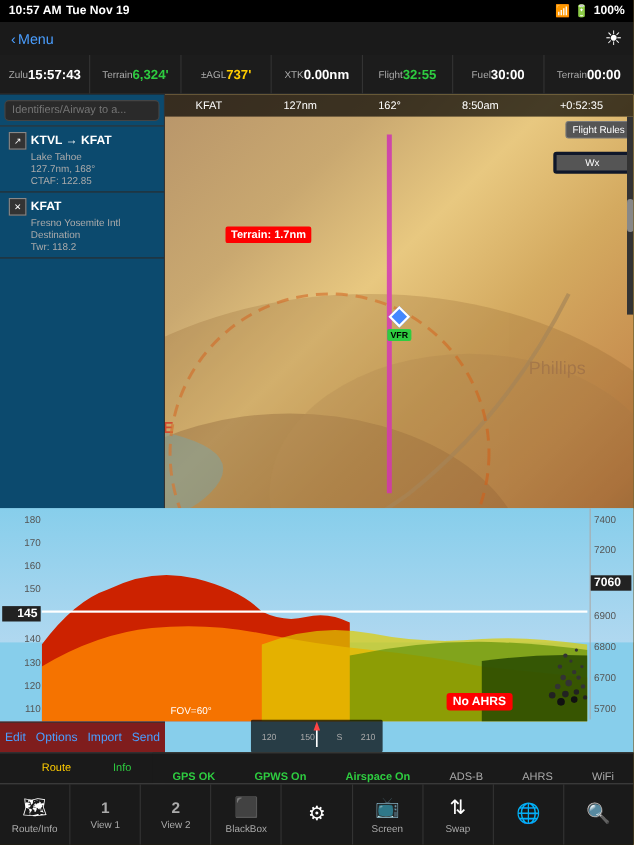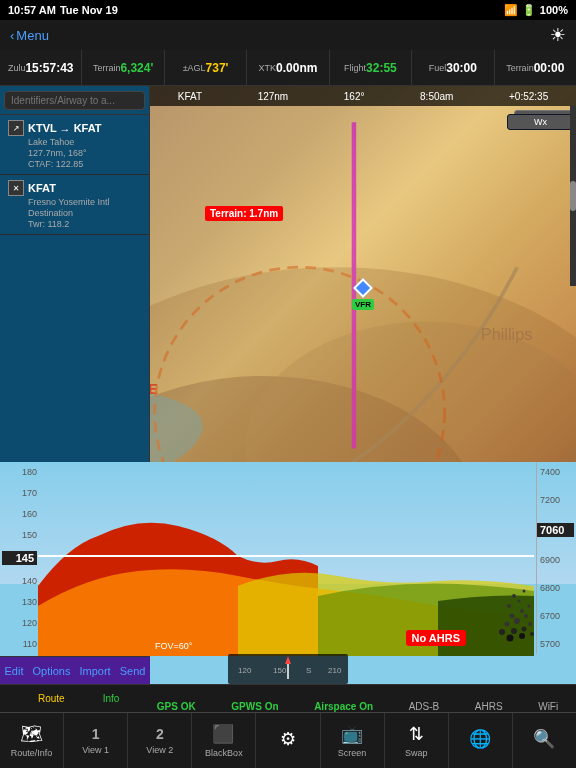--- a/index.html
+++ b/index.html
@@ -227,28 +227,28 @@
       right: 2px;
       background: #555;
       color: #fff;
       font-size: 9px;
       padding: 2px 5px;
       border-radius: 3px;
       border: 1px solid #777;
     }
     .wx-btn {
       position: absolute;
-      top: 28px;
+      top: 52px;
       right: 2px;
       background: #555;
       color: #fff;
       font-size: 9px;
       padding: 2px 26px;
       border-radius: 3px;
-      border: 1px solid #0f172a;
+      border: 3px solid #0f172a;
     }
 
     
     #profile-area {
       position: absolute;
       bottom: 56px;
       left: 0;
       right: 0;
       height: 220px;
       background: #87CEEB;
@@ -321,21 +321,21 @@
       font-size: 9px;
     }
 
     
     #edit-toolbar {
       position: absolute;
       bottom: 84px;
       left: 0;
       width: 150px;
       height: 28px;
-      background: #4c1d95;
+      background: #7f1d1d;
       display: flex;
       align-items: center;
       justify-content: space-around;
       border-top: 1px solid #333;
     }
     .edit-btn {
       color: #4a9eff;
       font-size: 11px;
     }
 

